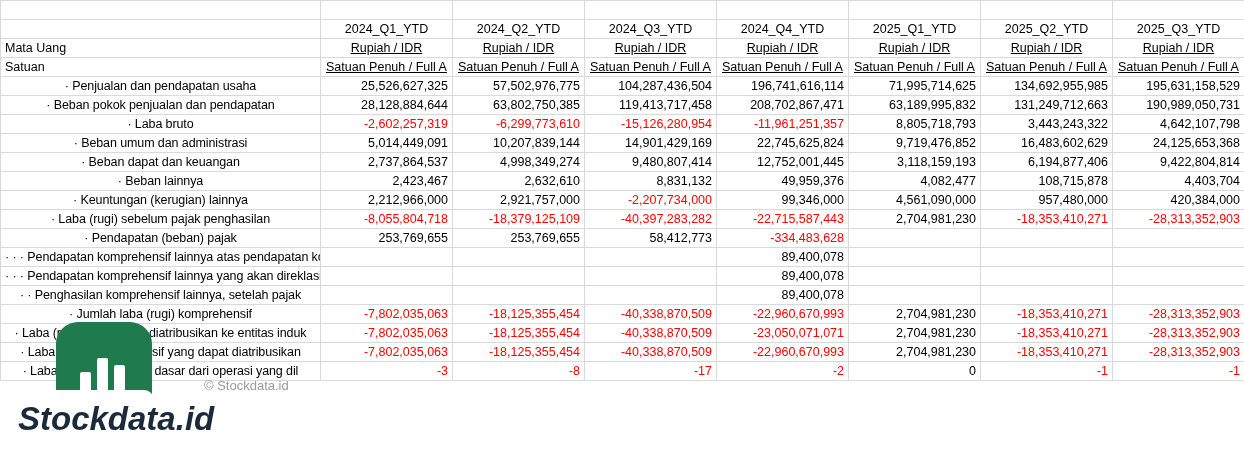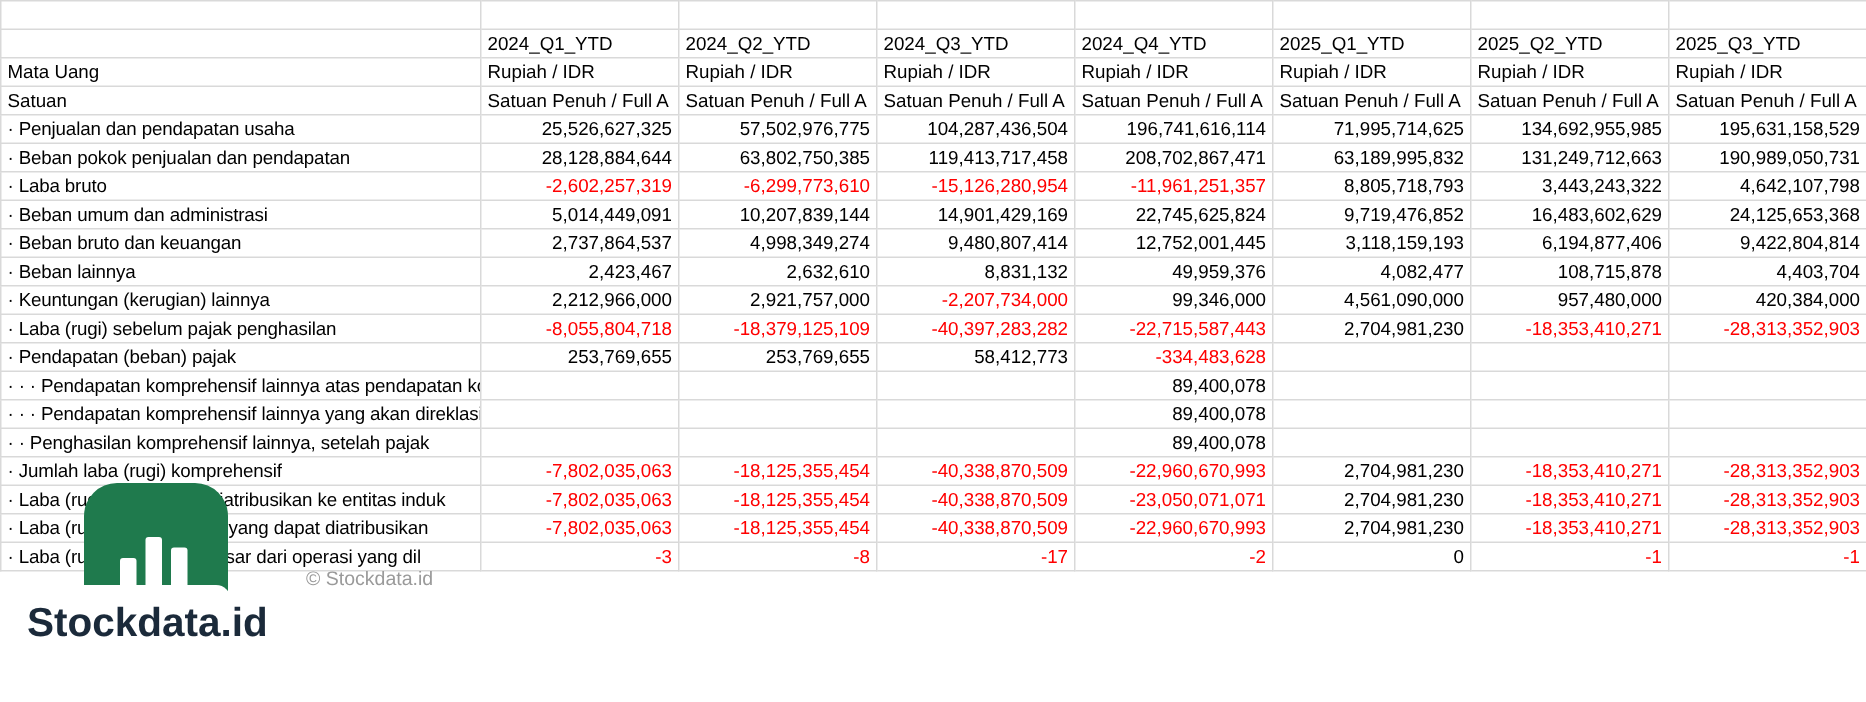--- a/index.html
+++ b/index.html
@@ -23,35 +23,35 @@
     height:19px;
     box-sizing:border-box;
     white-space:nowrap;
     overflow:hidden;
     font-weight:normal;
     vertical-align:middle;
   }
   col.lbl{width:320px;}
   col.num{width:132px;}
   .hdr-period{
-    text-align:left;
+    text-align:center;
     font-weight:bold;
     border-bottom:2px solid #1f7a4d;
     background:#ffffff;
   }
   .hdr-blank{border:none;border-bottom:2px solid #1f7a4d;}
   .top-strip td{border:none;height:8px;background:#ffffff;}
   .lbl{text-align:left;}
   .num{text-align:right;}
-  .unit{text-align:left;}
+  .unit{text-align:center;text-decoration:underline;}
   .neg{color:#ff0000;}
   .pos{color:#000000;}
   .indent1{padding-left:8px;}
   .indent2{padding-left:18px;}
-  .row-label{letter-spacing:-0.1px;}
+  .row-label{letter-spacing:-0.1px;text-align:center;}
   
   .wm{
     position:absolute;
     left:14px;top:322px;
     width:300px;height:146px;
     pointer-events:none;
   }
   .wm-sq{
     position:absolute;left:42px;top:0px;
     width:96px;height:96px;border-radius:22px;
@@ -63,22 +63,23 @@
   .wm-bar{position:absolute;bottom:26px;width:11px;background:#ffffff;border-radius:2px;}
   .wm-b1{left:24px;height:20px;}
   .wm-b2{left:41px;height:34px;}
   .wm-b3{left:58px;height:27px;}
   .wm-card{
     position:absolute;left:0px;top:68px;
     width:140px;height:54px;background:#ffffff;border-radius:10px;
   }
   .wm-text{
     position:absolute;left:4px;top:78px;
-    font-size:27px;font-weight:bold;color:#1b2a3a;
+    font-size:33px;font-weight:bold;color:#1b2a3a;
     font-family:"Liberation Sans", sans-serif;
+    font-style:italic;
   }
   .wm-copy{
     position:absolute;left:190px;top:56px;
     font-size:13px;color:#9a9a9a;white-space:nowrap;
     font-family:"Liberation Sans", sans-serif;
   }
 </style>
 </head>
 <body>
 
@@ -168,21 +169,21 @@
         <td class="lbl row-label indent1">· Beban umum dan administrasi</td>
         <td class="num pos">5,014,449,091</td>
         <td class="num pos">10,207,839,144</td>
         <td class="num pos">14,901,429,169</td>
         <td class="num pos">22,745,625,824</td>
         <td class="num pos">9,719,476,852</td>
         <td class="num pos">16,483,602,629</td>
         <td class="num pos">24,125,653,368</td>
       </tr>
       <tr>
-        <td class="lbl row-label indent1">· Beban bruto dan keuangan</td>
+        <td class="lbl row-label indent1">· Beban dapat dan keuangan</td>
         <td class="num pos">2,737,864,537</td>
         <td class="num pos">4,998,349,274</td>
         <td class="num pos">9,480,807,414</td>
         <td class="num pos">12,752,001,445</td>
         <td class="num pos">3,118,159,193</td>
         <td class="num pos">6,194,877,406</td>
         <td class="num pos">9,422,804,814</td>
       </tr>
       <tr>
         <td class="lbl row-label indent1">· Beban lainnya</td>

